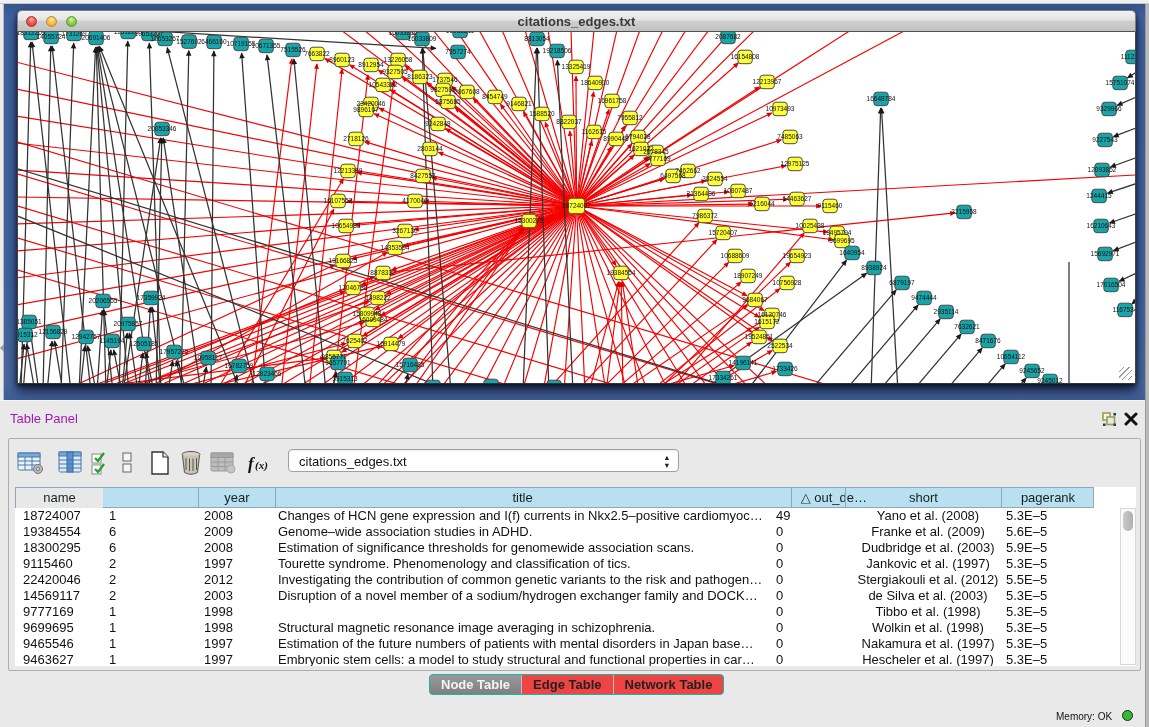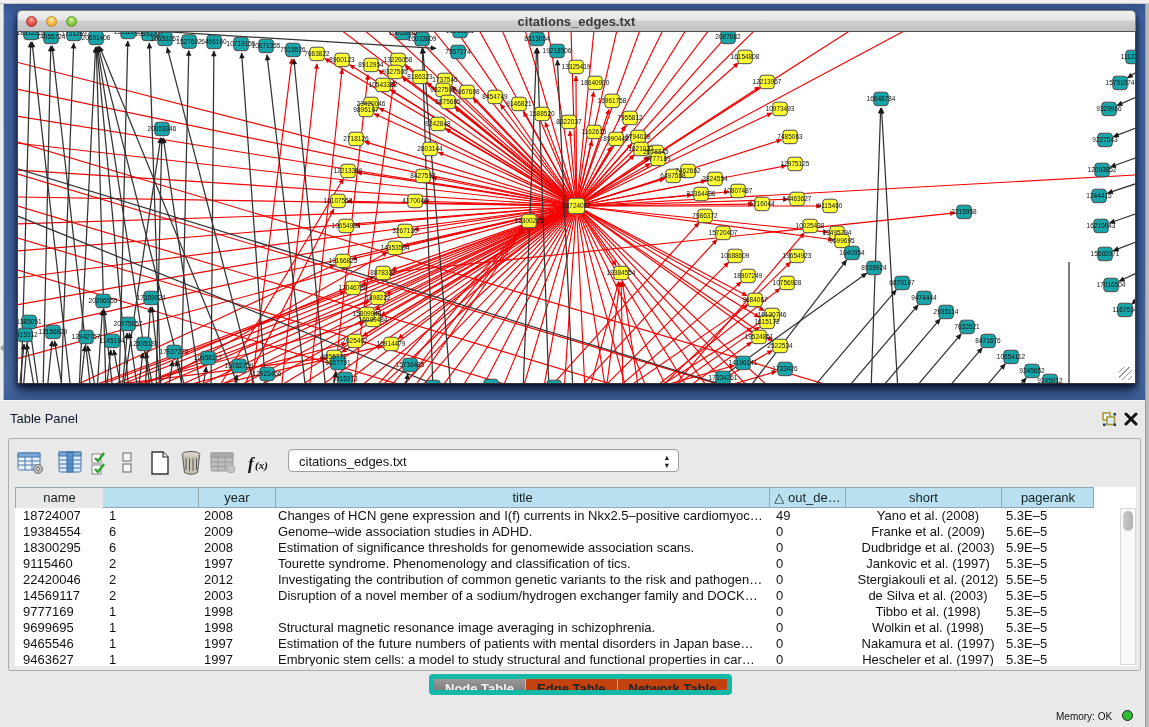--- a/index.html
+++ b/index.html
@@ -17,37 +17,37 @@
 .title { position:absolute; left:0; right:0; top:3px; text-align:center; font-size:13px; font-weight:bold; color:#3a3a3a; }
 .tl { position:absolute; top:4.5px; width:11px; height:11px; border-radius:50%; }
 .tl.r { left:8px; background:radial-gradient(circle at 50% 30%,#ffb3ae 0%,#ee6b60 35%,#d94339 75%,#b03028 100%); border:1px solid #a8352c; }
 .tl.y { left:28px; background:radial-gradient(circle at 50% 30%,#ffe9b8 0%,#f8c964 35%,#efa932 75%,#c9831f 100%); border:1px solid #bd8a1f; }
 .tl.g { left:48px; background:radial-gradient(circle at 50% 30%,#d8f4b0 0%,#9ed75e 35%,#77bc35 75%,#5c9c23 100%); border:1px solid #5f9a28; }
 .canvas { position:absolute; left:0; top:22px; width:1119px; height:352px; background:#fff; overflow:hidden; border-left:1px solid #444; border-right:1px solid #444; border-bottom:1px solid #333; }
 .grip { position:absolute; right:3px; bottom:3px; width:13px; height:13px;
   background:repeating-linear-gradient(135deg, transparent 0 3px, #9a9a9a 3px 4px); }
 
 .panel { position:absolute; left:0; top:400px; width:1149px; height:327px; background:#e9e9e9; border-top:1px solid #f8f8f8; }
-.ptitle { position:absolute; left:10px; top:10px; font-size:13px; color:#0f172a; }
+.ptitle { position:absolute; left:10px; top:10px; font-size:13px; color:#a21caf; }
 .pfloat { position:absolute; left:1102px; top:11px; width:15px; height:15px; }
 .frame { position:absolute; left:8px; top:37px; width:1133px; height:233px; background:#e9e9e9; border:1px solid #adadad; border-radius:2px; }
 .ticon { position:absolute; top:11px; }
 .combo { position:absolute; left:279px; top:10px; width:391px; height:23px; background:#fff; border:1px solid #a0a0a0; border-radius:4px; box-shadow:inset 0 1px 2px rgba(0,0,0,.08); }
 .combo span { position:absolute; left:10px; top:4px; font-size:13px; color:#111; }
 .combo .ud { position:absolute; left:auto; right:9px; top:3px; font-size:8.5px; line-height:8px; color:#222; }
 .thead { position:absolute; left:6px; top:48px; width:1079px; height:21px; background:#b9e0f0; border:1px solid #8fa8b8; border-left:none; }
 .th { position:absolute; top:0; height:20px; border-left:1px solid #8fa8b8; font-size:13px; color:#15201f; text-align:center; line-height:20px; }
 .tbody { position:absolute; left:6px; top:69px; width:1121px; height:158px; background:#fff; overflow:hidden; }
 .tr { position:relative; height:16px; }
 .tr div { position:absolute; top:0; height:16px; font-size:13px; line-height:15px; color:#111; white-space:nowrap; overflow:hidden; }
 .c0 { left:8px; width:88px; } .c1 { left:94px; width:88px; } .c2 { left:189px; width:75px; }
 .c3 { left:263px; width:493px; } .c4 { left:761px; width:72px; } .c5 { left:837px; width:152px;text-align:center; } .c6 { left:991px; width:100px; }
 .vsb { position:absolute; left:1111px; top:69px; width:16px; height:157px; background:#fafafa; border:1px solid #d8d8d8; }
 .vsb .thumb { position:absolute; left:2px; top:2px; width:10px; height:20px; background:linear-gradient(90deg,#c9c9c9,#b0b0b0); border-radius:5px; }
-.tabs { position:absolute; left:429px; top:273px; height:21px; border:5px solid #14b8a6; border-radius:4px; background:#c2410c; display:flex; overflow:hidden; }
+.tabs { position:absolute; left:429px; top:273px; height:21px; border:1px solid #14b8a6; border-radius:4px; background:#ef4444; display:flex; overflow:hidden; }
 .tab { font-size:13px; font-weight:bold; color:#222; padding:0 11px; line-height:19px; border-left:1px solid #bbb; }
 .tab:first-child { border-left:none; }
 .tab.sel { background:linear-gradient(180deg,#9a9a9a,#7f7f7f); color:#f4f4f4; }
 .mem { position:absolute; left:1056px; top:310px; font-size:10px; color:#111; }
 .memdot { position:absolute; left:1122px; top:309px; width:11px; height:11px; border-radius:50%; background:#2fbe2f; border:1px solid #222; }
 </style></head>
 <body>
 <div id="stage">
   <div class="desktop"></div>
   <div class="topstrip"></div>
@@ -682,21 +682,21 @@
 
       <div class="combo">
           <span>citations_edges.txt</span>
           <span class="ud">▴<br>▾</span>
         </div>
       <div class="thead">
         <div class="th" style="left:0;width:88px;background:#e8e8e8;border-left:1px solid #8fa8b8;">name</div>
         <div class="th" style="left:88px;width:95px;margin-top:32px;">in_degree</div>
         <div class="th" style="left:183px;width:77px;">year</div>
         <div class="th" style="left:260px;width:494px;">title</div>
-        <div class="th" style="left:754px;width:76px;">△ out_de…</div>
+        <div class="th" style="left:776px;width:76px;text-align:right;">△ out_de…</div>
         <div class="th" style="left:830px;width:156px;">short</div>
         <div class="th" style="left:986px;width:93px;">pagerank</div>
       </div>
       <div style="position:absolute;left:1085px;top:48px;width:42px;height:21px;background:#fff;"></div>
       <div class="tbody">
           <div class="tr">
             <div class="c0">18724007</div>
             <div class="c1">1</div>
             <div class="c2">2008</div>
             <div class="c3">Changes of HCN gene expression and I(f) currents in Nkx2.5–positive cardiomyoc…</div>

